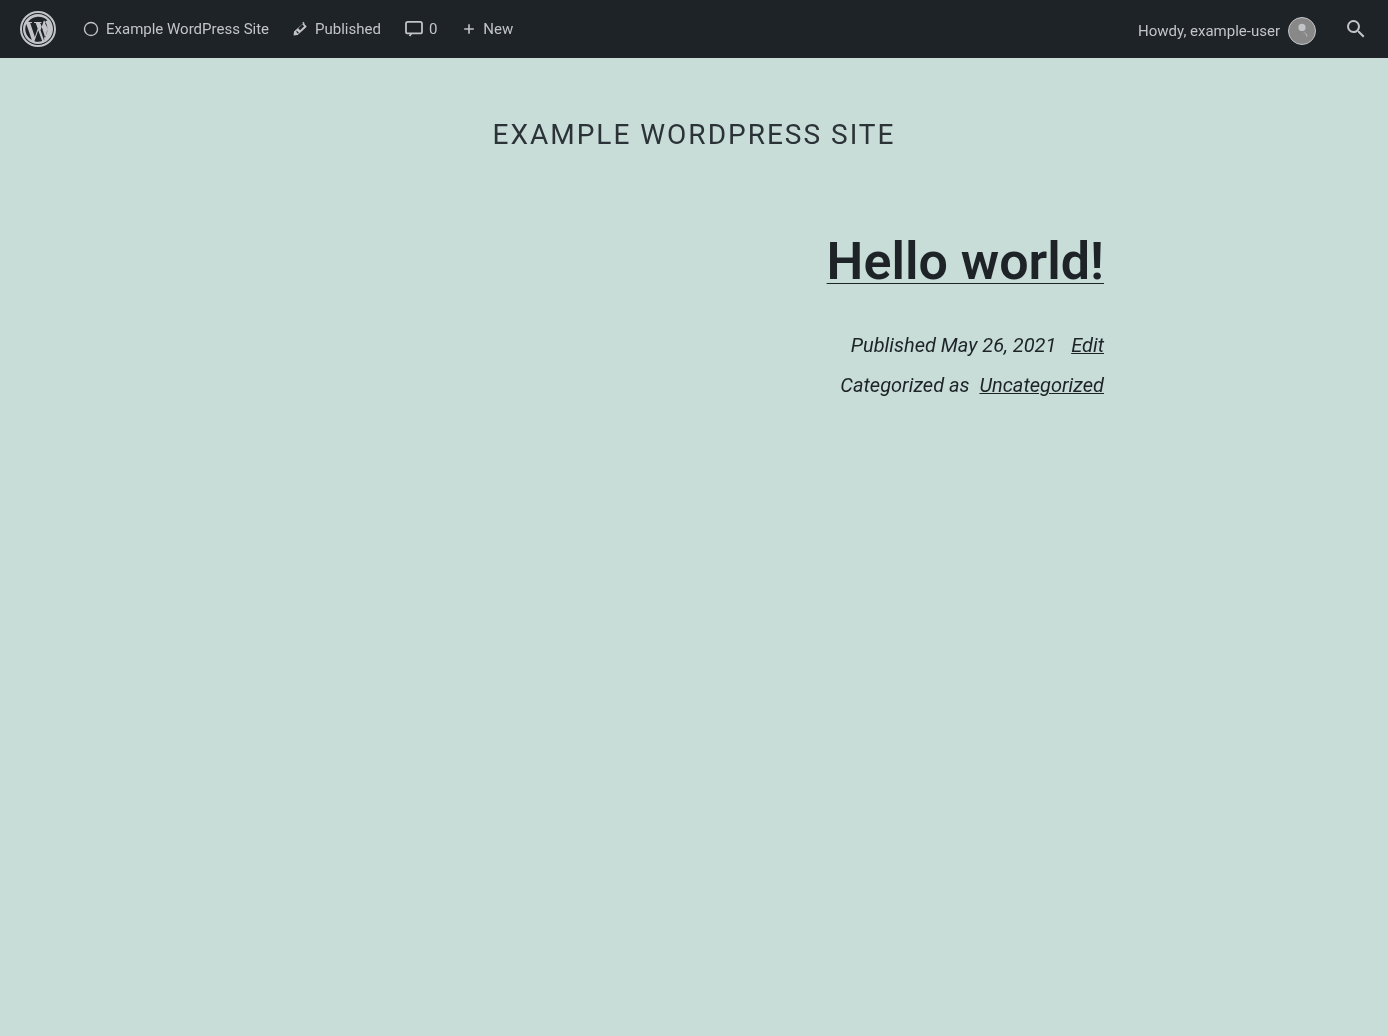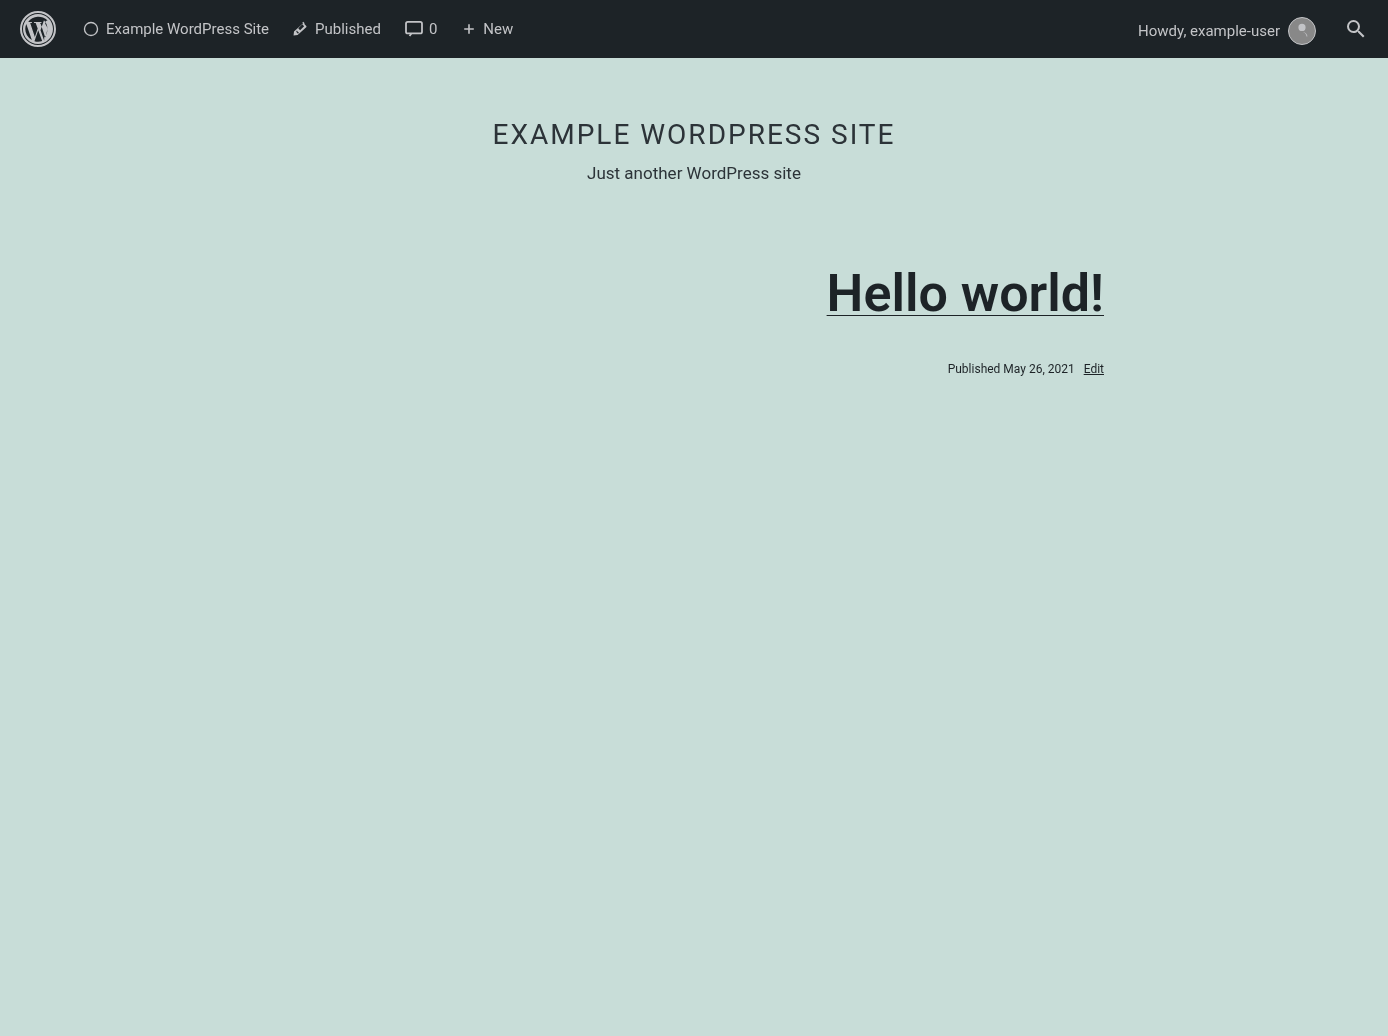--- a/index.html
+++ b/index.html
@@ -149,23 +149,24 @@
 
     .post-content {
       font-size: 20px;
       color: #1d2327;
       line-height: 1.7;
       margin-bottom: 48px;
       max-width: 700px;
     }
 
     .post-meta {
-      font-size: 12px;
+      font-size: 20px;
       color: #1d2327;
       line-height: 2;
+      font-style: italic;
     }
 
     .post-meta a {
       color: #1d2327;
       text-decoration: underline;
       text-decoration-thickness: 1px;
     }
 
     
     .wp-icon-svg {
@@ -233,30 +234,33 @@
         <path d="M13.5 12h-.79l-.28-.27A6.47 6.47 0 0 0 14 7.5 6.5 6.5 0 1 0 7.5 14c1.61 0 3.09-.59 4.23-1.57l.27.28v.79l5 4.99L18.49 17l-4.99-5zm-6 0C5.01 12 3 9.99 3 7.5S5.01 3 7.5 3 12 5.01 12 7.5 9.99 12 7.5 12z"></path>
       </svg>
     </div>
   </div>
 </div>
 
 <div class="site-wrapper">
 
   <div class="site-header">
     <h1 class="site-title">EXAMPLE WORDPRESS SITE</h1>
-    <p class="site-tagline">Just another WordPress site</p>
   </div>
 
   <article class="post-entry">
     <h2 class="post-title">
       <a href="#">Hello world!</a>
     </h2>
 
 
     <div class="post-meta">
       <div>
         <span>Published</span>
         <span> </span><span>May 26, 2021</span>
         &nbsp;&nbsp;<a href="#">Edit</a>
       </div>
+      <div>
+        <span>Categorized as</span>
+        &nbsp;<a href="#">Uncategorized</a>
+      </div>
     </div>
   </article>
 </div>
 
 </body></html>

